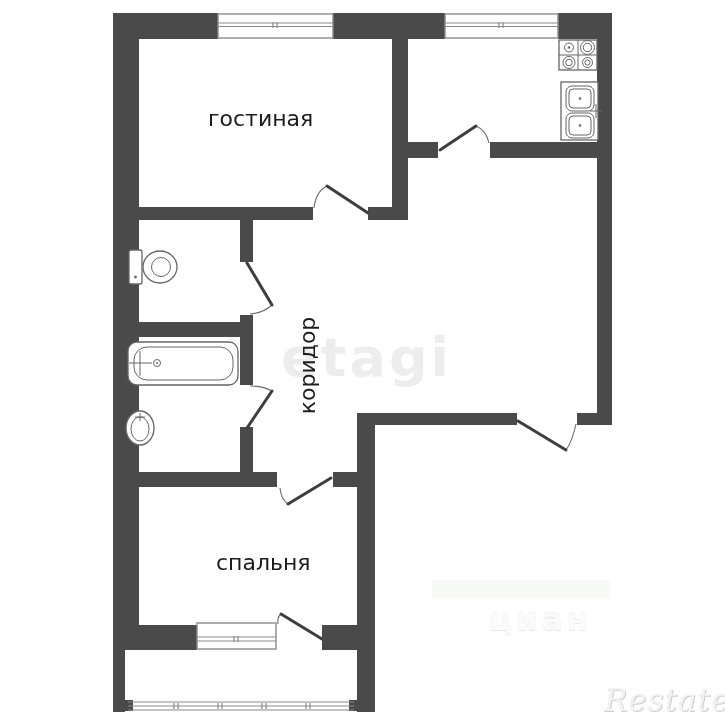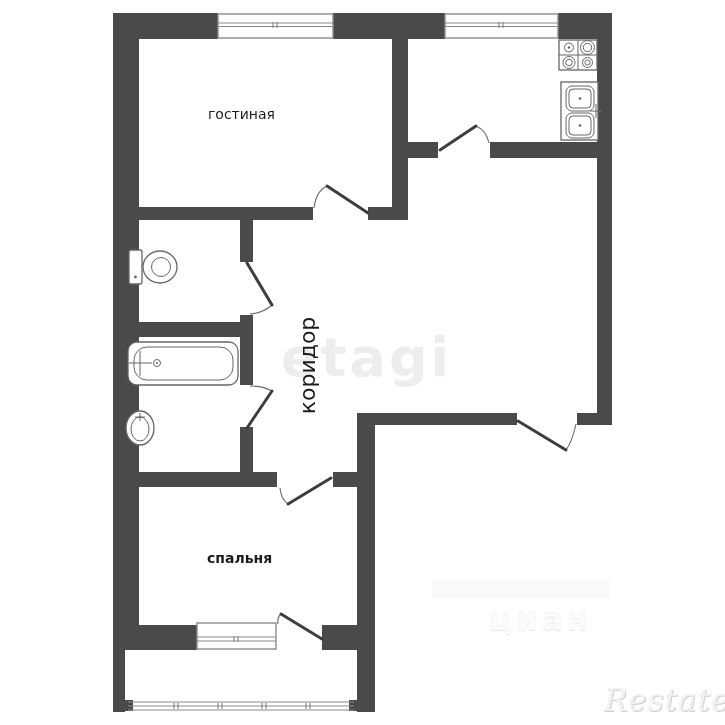--- a/index.html
+++ b/index.html
@@ -4,21 +4,21 @@
 <style>
   html,body{margin:0;padding:0;background:#ffffff;}
   #stage{
     position:relative;width:725px;height:725px;background:#ffffff;overflow:hidden;
     font-family:"DejaVu Sans","Liberation Sans",sans-serif;
   }
   .wall{position:absolute;background:var(--wall,#4a4a4a);z-index:2;}
   svg.overlay{position:absolute;left:0;top:0;z-index:3;}
   .room-label{
     position:absolute;z-index:4;color:var(--label,#1c1c1c);
-    font-size:14px;font-weight:400;white-space:nowrap;
+    font-size:22px;font-weight:400;white-space:nowrap;
   }
   .corridor-box{
     position:absolute;left:291px;top:315px;width:34px;height:100px;
     display:flex;align-items:center;justify-content:center;z-index:4;
   }
   .corridor-box span{transform:rotate(-90deg);white-space:nowrap;
     color:var(--label,#1c1c1c);font-size:22px;}
   .wm-etagi{
     position:absolute;left:281px;top:326px;z-index:1;
     font-size:54px;font-weight:bold;letter-spacing:3px;
@@ -202,14 +202,14 @@
       <circle class="fx-dot" cx="580" cy="125.5" r="1.3"></circle>
       <line class="fx-thin" x1="596" y1="104" x2="596" y2="118"></line>
       <line class="fx-thin" x1="590" y1="111" x2="602" y2="111"></line>
     </g>
   </svg>
 
   <div class="room-label" style="left:208px;top:106px;">гостиная</div>
   <div class="corridor-box">
     <span>коридор</span>
   </div>
-  <div class="room-label" style="left:207px;top:550px;font-weight:bold;">спальня</div>
+  <div class="room-label" style="left:216px;top:550px;">спальня</div>
 </div>
 
 </body></html>

